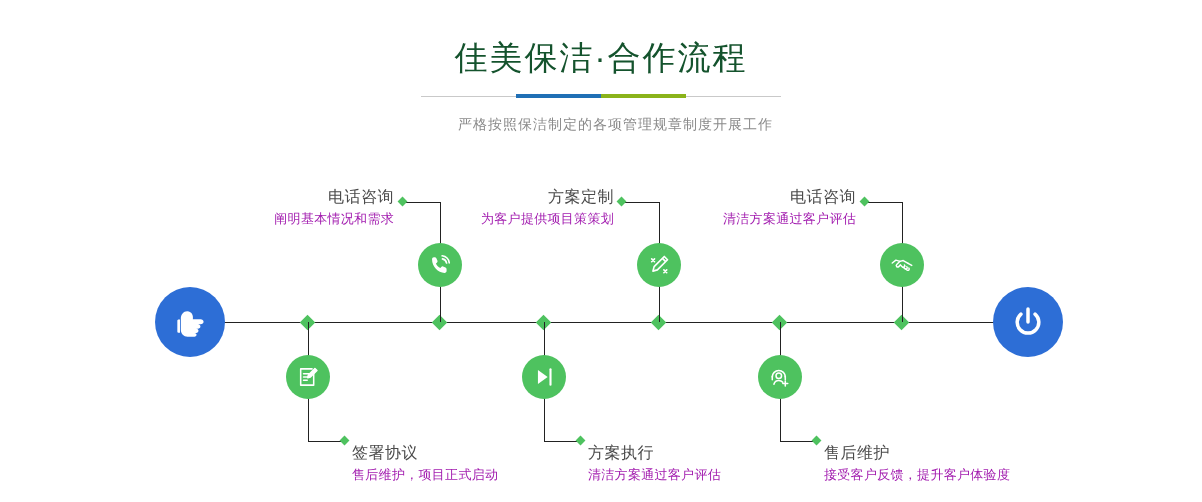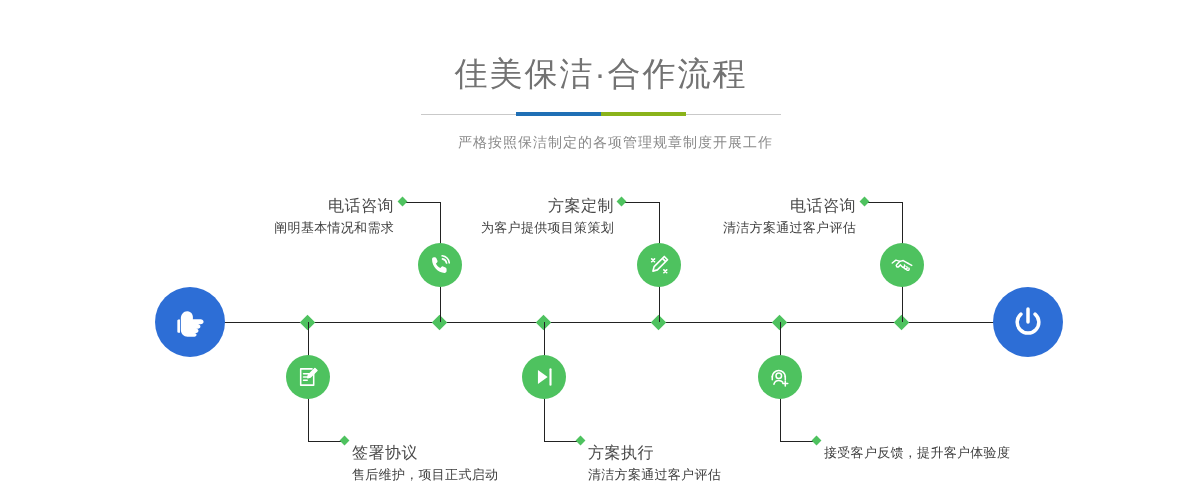--- a/index.html
+++ b/index.html
@@ -8,23 +8,23 @@
     background:#ffffff;
     font-family:"Liberation Sans","DejaVu Sans",sans-serif;
     color:#555;
     overflow:hidden;
     position:relative;
   }
 
   
   .header{position:absolute;left:0;top:0;width:1202px;text-align:center;}
   .title{
-    margin:16px;padding-top:38px;
+    margin:0;padding-top:38px;
     font-size:33px;font-weight:500;letter-spacing:2px;
-    color:#737373;line-height:40px;
+    color:#14532d;line-height:40px;
   }
   .divider{
     position:relative;width:360px;height:10px;margin:14px auto 0;
   }
   .divider .base{
     position:absolute;left:0;top:4px;width:360px;height:1px;background:#c9c9c9;
   }
   .divider .seg-blue{
     position:absolute;left:95px;top:2px;width:85px;height:4px;background:#1f6fb5;
   }
@@ -66,24 +66,24 @@
     position:absolute;width:44px;height:44px;border-radius:50%;
     background:#4ec25f;display:flex;align-items:center;justify-content:center;
   }
   .icon-circle svg{width:26px;height:26px;display:block;}
 
   .lbl{position:absolute;white-space:nowrap;}
   .lbl .t{
     font-size:16px;color:#4a4a4a;line-height:22px;letter-spacing:.5px;
   }
   .lbl .d{
-    font-size:13px;color:#404040;line-height:20px;letter-spacing:.3px;
+    font-size:13px;color:#a21caf;line-height:20px;letter-spacing:.3px;
     margin-top:1px;
   }
-  .lbl.right-align{text-align:right;margin-top:9px;}
+  .lbl.right-align{text-align:right;}
   .lbl.left-align{text-align:left;margin-top:16px;}
 </style>
 </head>
 <body>
 
 <div class="header">
   <h1 class="title">佳美保洁·合作流程</h1>
   <div class="divider">
     <div class="base"></div>
     <div class="seg-blue"></div>
@@ -230,17 +230,18 @@
           <path d="M6.5 16a8 8 0 0 1 16 0"></path>
           <path d="M6.5 15v4.5M22.5 15v4.5"></path>
           <circle cx="14.5" cy="14.5" r="3.4"></circle>
           <path d="M8.5 25c.8-3 3-4.8 6-4.8 2 0 3.7.8 4.9 2.2"></path>
           <line x1="22.5" y1="21" x2="22.5" y2="27"></line>
           <line x1="19.5" y1="24" x2="25.5" y2="24"></line>
         </svg>
       </span>
     </div>
     <div class="lbl left-align" style="left:824px;top:426px;width:320px;">
+      <div class="t">售后维护</div>
       <div class="d">接受客户反馈，提升客户体验度</div>
     </div>
   </div>
 
 </div>
 
 </body></html>

